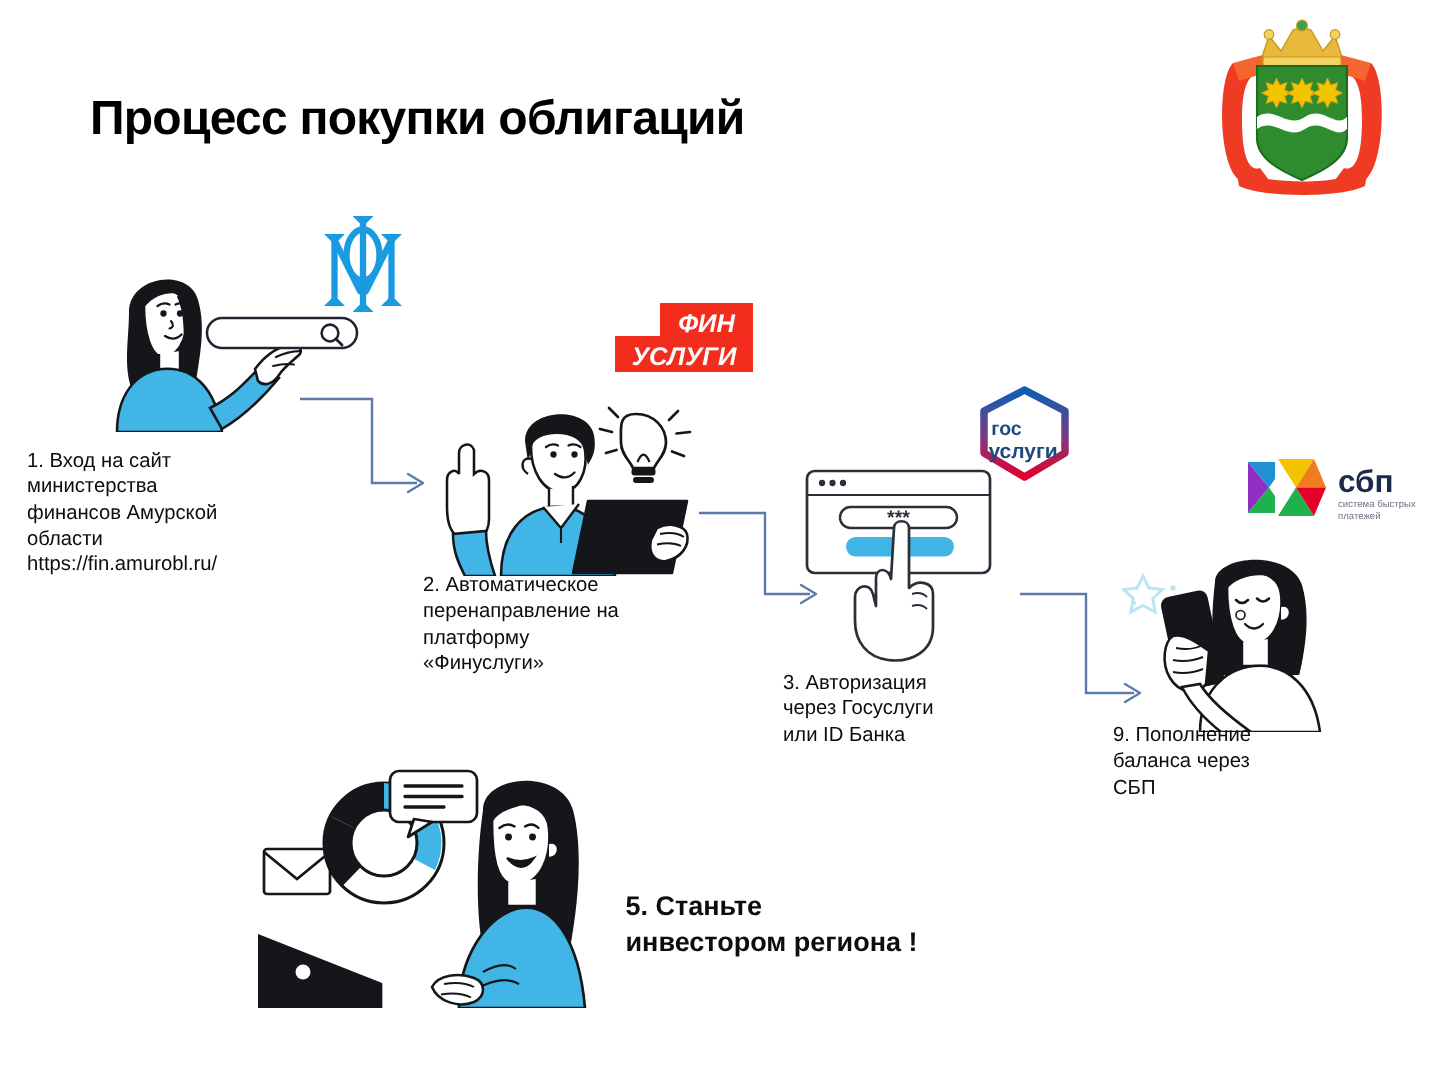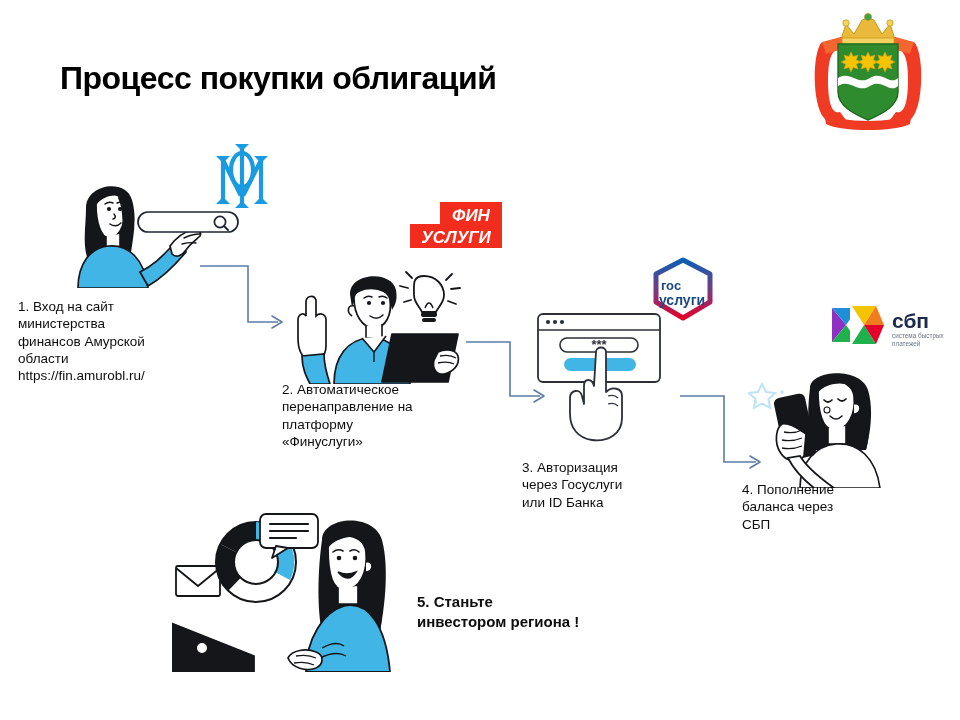--- a/index.html
+++ b/index.html
@@ -26,25 +26,25 @@
 
   
   .caption{
     font-size:13.5px;
     color:#0d0d0d;
     line-height:1.28;
     text-align:left;
     white-space:pre-line;
     font-family:"Liberation Sans", sans-serif;
   }
-  .caption.bold{font-weight:bold;font-size:15px;text-align:left;line-height:1.35;}
+  .caption.bold{font-weight:bold;font-size:18px;text-align:left;line-height:1.35;}
 
   #cap1{left:18px;  top:298px; width:215px;}
   #cap2{left:282px; top:381px; width:190px;}
-  #cap3{left:522px; top:446px; width:180px;margin-top:13px;}
+  #cap3{left:522px; top:446px; width:180px;}
   #cap4{left:742px; top:481px; width:175px;}
   #cap5{left:417px; top:592px; width:230px;}
 
   
   .connector{stroke:#5b7ca8;stroke-width:1.6px;fill:none;}
   .connector-head{fill:none;stroke:#5b7ca8;stroke-width:1.6px;}
 
   
   .art{display:block;}
 </style>
@@ -356,21 +356,21 @@
       <path d="M34 56 C28 60 26 74 32 84 C38 94 50 96 56 88
                L58 66 C52 62 42 54 34 56 Z" fill="#ffffff" stroke="#15161a" stroke-width="1.7"></path>
       <path d="M36 64 q10 2 18 -2" stroke="#15161a" stroke-width="1.3" fill="none"></path>
       <path d="M34 72 q10 2 20 -2" stroke="#15161a" stroke-width="1.3" fill="none"></path>
       <path d="M34 80 q10 2 20 -2" stroke="#15161a" stroke-width="1.3" fill="none"></path>
 
       <path d="M40 90 C46 102 56 112 66 120 L86 120 C72 110 58 98 52 88 Z" fill="#ffffff" stroke="#15161a" stroke-width="1.7"></path>
     </svg>
   </div>
 
-  <div class="abs caption" id="cap4">4. Пополнение
+  <div class="abs caption" id="cap4">9. Пополнение
 баланса  через
 СБП</div>
 
   <div class="abs" style="left:172px;top:492px;width:220px;height:180px;">
     <svg class="art" width="220" height="180" viewBox="0 0 220 180">
 
       <g>
         <rect x="4" y="74" width="44" height="30" rx="2" fill="#ffffff" stroke="#15161a" stroke-width="1.8"></rect>
         <path d="M4 76 L26 94 L48 76" fill="none" stroke="#15161a" stroke-width="1.8"></path>
       </g>

